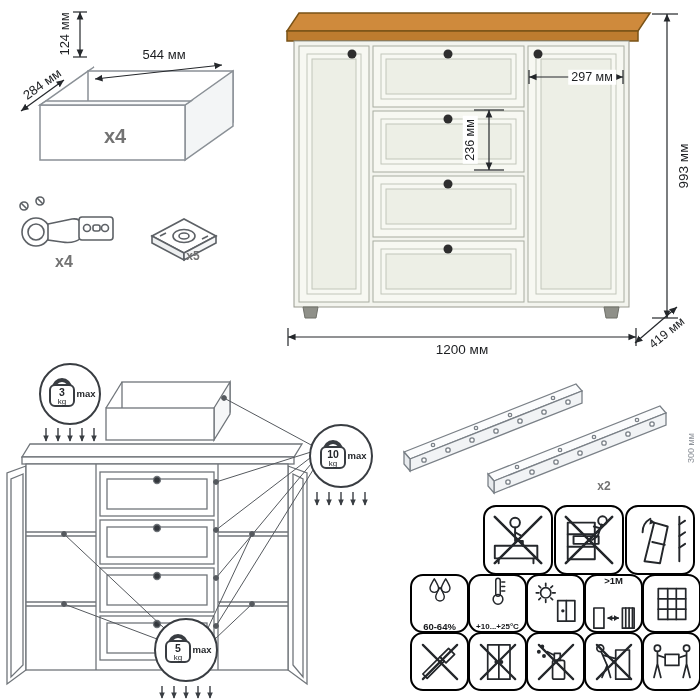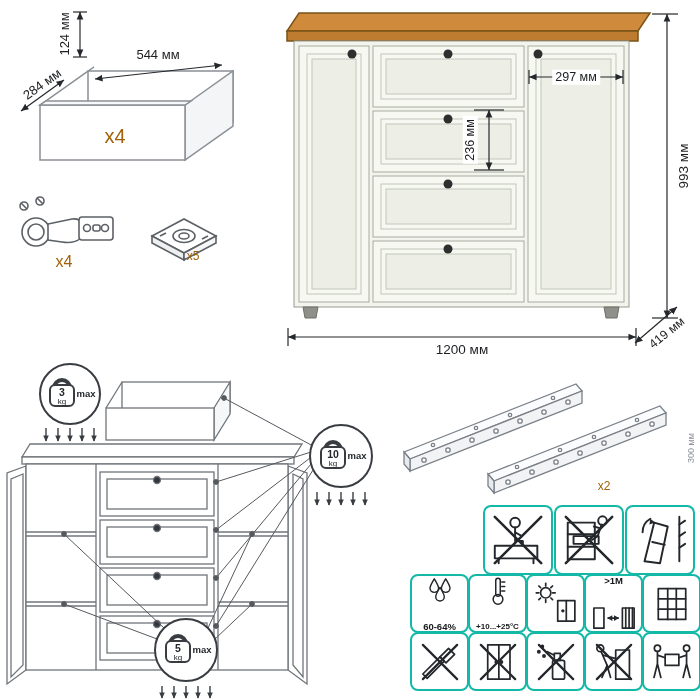--- a/index.html
+++ b/index.html
@@ -6,22 +6,22 @@
   body{width:700px;height:700px;position:relative;overflow:hidden;
        font-family:"Liberation Sans",sans-serif;color:#1c1e21}
   #canvas{position:absolute;inset:0;width:700px;height:700px}
   #art{position:absolute;left:0;top:0}
   svg text{font-family:"Liberation Sans",sans-serif;fill:#24272b}
   .kb-v{font-size:10.5px;font-weight:bold;text-anchor:middle}
   .kb-u{font-size:8px;text-anchor:middle}
   .kb-m{font-size:9.5px;font-weight:bold;text-anchor:middle}
   .lbl{position:absolute;transform:translate(-50%,-50%);font-size:13px;white-space:nowrap;line-height:1}
   .bg{background:#fff;padding:1px 3px}
-  .qty{font-weight:normal;color:#a16207}
-  .cell{position:absolute;background:#fff;border:2px solid #14b8a6;border-radius:8px;
+  .qty{font-weight:bold;color:#737373}
+  .cell{position:absolute;background:#fff;border:2px solid #000000;border-radius:13px;
         display:flex;flex-direction:column;align-items:center;justify-content:center;gap:17px;overflow:hidden}
   .cell.big{width:66px;height:66px}
   .cell.small{width:55px;height:55px}
   .cell svg{stroke:#24272b;stroke-width:2;fill:none;stroke-linecap:round;stroke-linejoin:round}
   .cell .xl{stroke-width:2.6}
   .cell .cap{font-size:9.5px;font-weight:bold;color:#17191c;line-height:1;white-space:nowrap}
 </style>
 </head>
 <body>
 
@@ -262,27 +262,27 @@
             <circle cx="476" cy="428" r="1.7"></circle>
         <circle cx="510" cy="415" r="1.7"></circle>
             <circle cx="553" cy="398" r="1.7"></circle>
       </g>
     </g>
     <use href="#rail" transform="translate(84,22)"></use>
   </g>
 </svg>
 
 <div class="lbl" style="left:64px;top:34px;transform:translate(-50%,-50%) rotate(-90deg)">124 мм</div>
-<div class="lbl" style="left:158px;top:54px">544 мм</div>
+<div class="lbl" style="left:164px;top:54px">544 мм</div>
 <div class="lbl" style="left:42px;top:84px;transform:translate(-50%,-50%) rotate(-36deg)">284 мм</div>
 <div class="lbl qty" style="left:115px;top:136px;font-size:20px">x4</div>
 <div class="lbl qty" style="left:64px;top:262px;font-size:16px">x4</div>
 <div class="lbl qty" style="left:193px;top:256px;font-size:12px">x5</div>
 
-<div class="lbl bg" style="left:576px;top:77px;font-size:12.5px">297 мм</div>
+<div class="lbl bg" style="left:592px;top:77px;font-size:12.5px">297 мм</div>
 <div class="lbl bg" style="left:470px;top:140px;font-size:12.5px;transform:translate(-50%,-50%) rotate(-90deg)">236 мм</div>
 <div class="lbl" style="left:684px;top:166px;font-size:13.5px;transform:translate(-50%,-50%) rotate(-90deg)">993 мм</div>
 <div class="lbl" style="left:462px;top:350px;font-size:13.5px">1200 мм</div>
 <div class="lbl" style="left:667px;top:333px;font-size:12.5px;transform:translate(-50%,-50%) rotate(-39deg)">419 мм</div>
 
 <div class="lbl qty" style="left:604px;top:486px;font-size:12px">x2</div>
 <div class="lbl" style="left:691px;top:448px;font-size:9px;color:#8d9299;transform:translate(-50%,-50%) rotate(-90deg)">300 мм</div>
 
 <div class="cell big" style="left:483px;top:505px">
   <svg viewBox="0 0 60 60" width="58" height="58">

